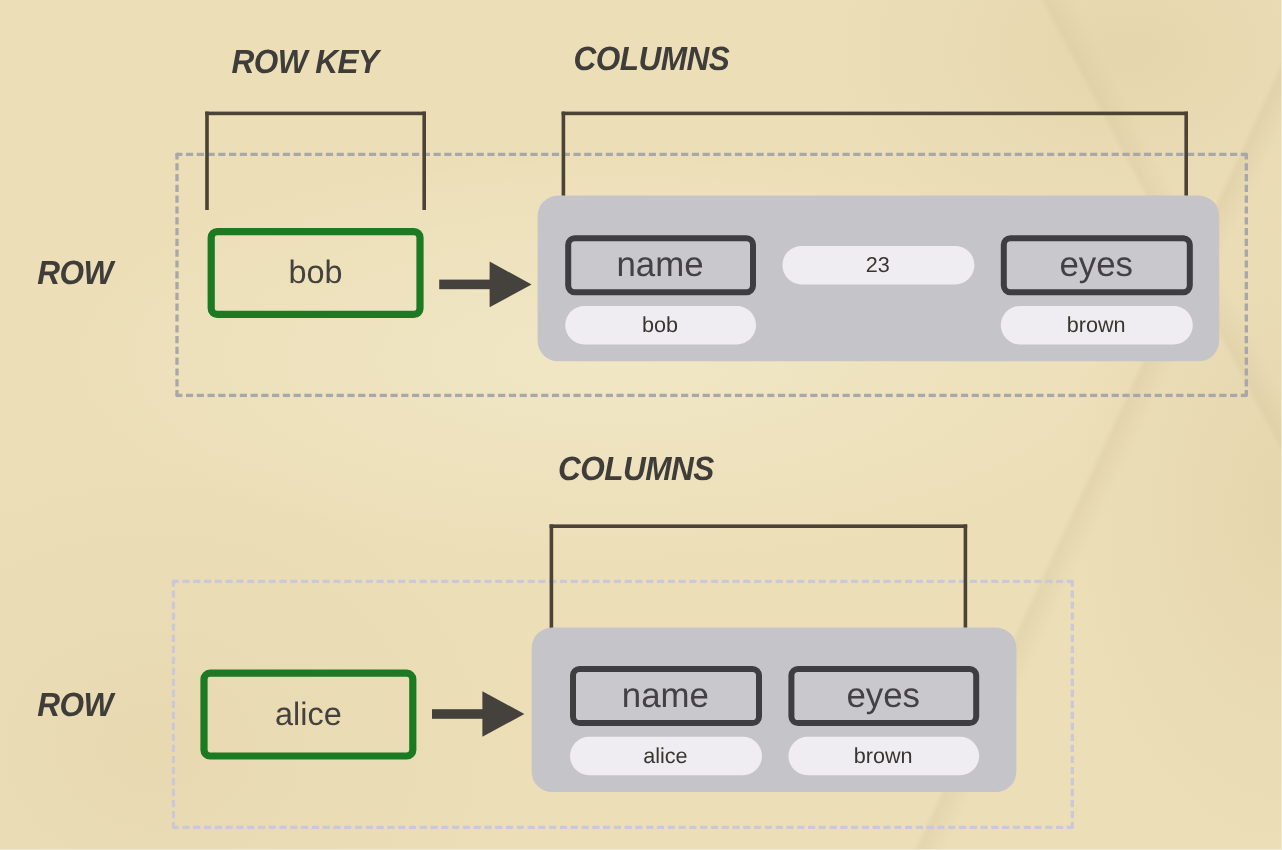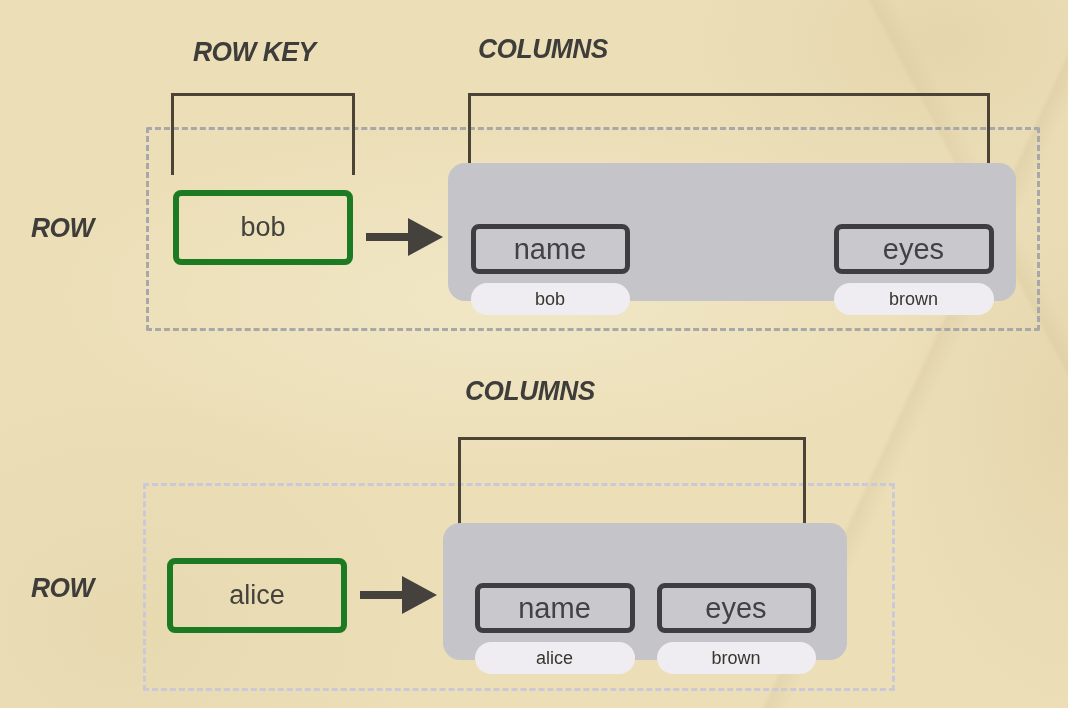--- a/index.html
+++ b/index.html
@@ -39,21 +39,21 @@
   .panel{
     position:absolute; background:var(--panel); border-radius:17px;
     display:flex; align-items:flex-start; justify-content:center; gap:22px;
     box-sizing:border-box;
   }
   .col-cell{display:flex; flex-direction:column;}
   .col-header{
     height:50px; border:5px solid var(--header-border); border-radius:8px;
     background:var(--header-fill); box-sizing:border-box;
     display:flex; align-items:center; justify-content:center;
-    font-size:29px; color:#434145;margin-top:28px;
+    font-size:29px; color:#434145;
   }
   .col-pill{
     height:32px; margin-top:9px; border-radius:16px; background:var(--pill);
     display:flex; align-items:center; justify-content:center;
     font-size:18px; color:#38362f;
   }
   .arrow-svg{position:absolute;}
 </style>
 </head>
 <body>
@@ -73,20 +73,23 @@
   <div class="panel" style="left:448px; top:163px; width:568px; height:138px; padding:33px 19px 0 19px;">
     <div class="col-cell" style="width:159px;">
       <div class="col-header">
         <span>name</span>
       </div>
       <div class="col-pill">
         <span>bob</span>
       </div>
     </div>
     <div class="col-cell" style="width:160px;">
+      <div class="col-pill">
+        <span>23</span>
+      </div>
     </div>
     <div class="col-cell" style="width:160px;">
       <div class="col-header">
         <span>eyes</span>
       </div>
       <div class="col-pill">
         <span>brown</span>
       </div>
     </div>
   </div>

